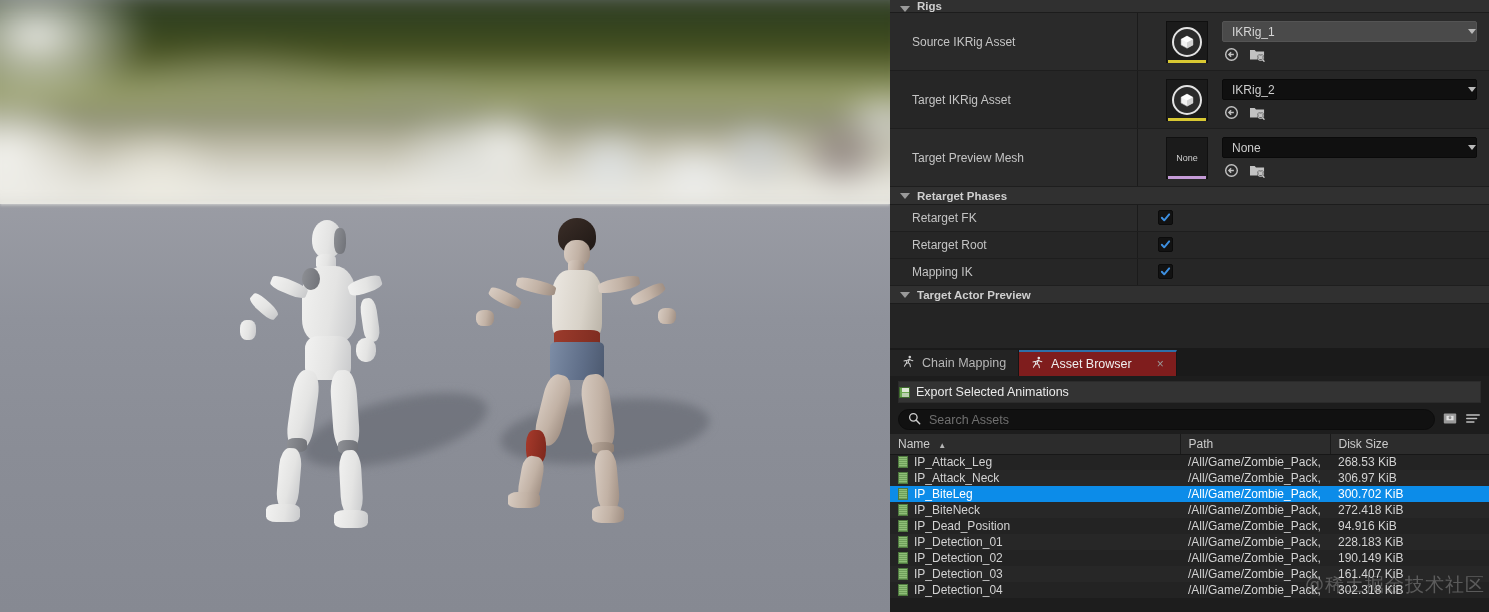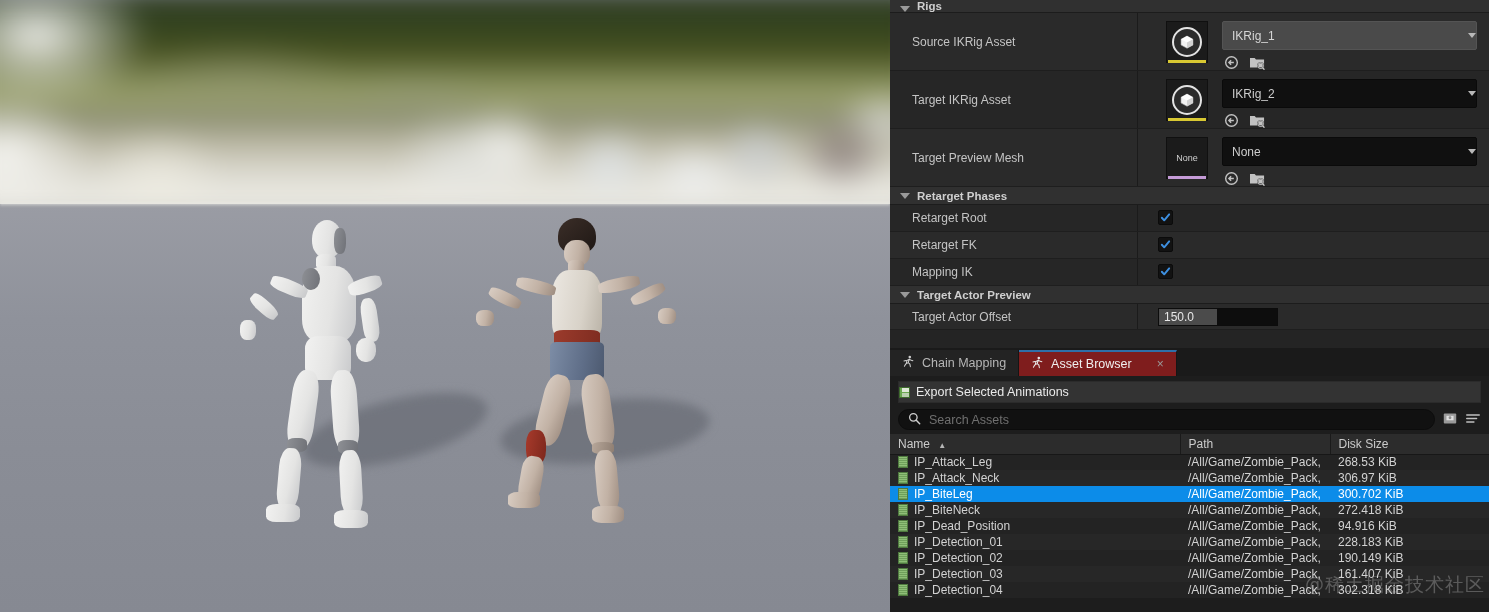--- a/index.html
+++ b/index.html
@@ -94,21 +94,21 @@
     display: flex; align-items: center; justify-content: center; position: relative;
     flex: 0 0 auto; margin-left: 20px;
   }
   .thumb .ul { position: absolute; left: 1px; right: 1px; bottom: -1px; height: 3px; }
   .thumb-none { font-size: 9px; color: #cfcfcf; }
   .thumb-ring { width: 30px; height: 30px; border-radius: 50%; border: 2.5px solid #e3e3e3;
     display:flex; align-items:center; justify-content:center; background: #2b2b2b; }
 
   .val-stack { margin-left: 14px; display: flex; flex-direction: column; gap: 5px; flex: 1; padding-right: 12px; }
   .combo {
-    height: 29px; background: #101010; border: 1px solid #0a0a0a; border-radius: 2px;
+    height: 21px; background: #101010; border: 1px solid #0a0a0a; border-radius: 2px;
     display: flex; align-items: center; padding: 0 0 0 9px; color: #cdcdcd; font-size: 12px;
     justify-content: space-between;
   }
   .combo.hover { background: #4a4a4a; border-color: #545454; color: #d6d6d6; }
   .chev { width: 0; height: 0; border-left: 4.5px solid transparent; border-right: 4.5px solid transparent;
     border-top: 5.5px solid #b9b9b9; }
   .mini-icons { display: flex; align-items: center; gap: 10px; padding-left: 2px; }
 
   .cb {
     width: 15px; height: 15px; background: #121212; border: 1px solid #0b0b0b; border-radius: 2px;
@@ -348,63 +348,54 @@
           </div>
         </div>
       </div>
     </div>
 
     <div class="cat-header">
       <span class="tri"></span>
       <span>Retarget Phases</span>
     </div>
 
+    <div class="prop-row" style="height:27px;">
+      <div class="prop-label">Retarget FK</div>
+      <div class="prop-val" style="padding:0;">
+        <div class="cb">
+          <svg width="11" height="11" viewBox="0 0 12 12">
+              <path d="M2 6.3l2.6 2.8L10 2.6" fill="none" stroke="#3d8fe0" stroke-width="2.1" stroke-linecap="round" stroke-linejoin="round"></path>
+            </svg>
+        </div>
+      </div>
+    </div>
     <div class="prop-row alt" style="height:27px;">
       <div class="prop-label">Retarget Root</div>
       <div class="prop-val" style="padding:0;">
         <div class="cb">
           <svg width="11" height="11" viewBox="0 0 12 12">
               <path d="M2 6.3l2.6 2.8L10 2.6" fill="none" stroke="#3d8fe0" stroke-width="2.1" stroke-linecap="round" stroke-linejoin="round"></path>
             </svg>
         </div>
       </div>
     </div>
-    <div class="prop-row" style="height:27px;">
-      <div class="prop-label">Retarget FK</div>
-      <div class="prop-val" style="padding:0;">
-        <div class="cb">
-          <svg width="11" height="11" viewBox="0 0 12 12">
-              <path d="M2 6.3l2.6 2.8L10 2.6" fill="none" stroke="#3d8fe0" stroke-width="2.1" stroke-linecap="round" stroke-linejoin="round"></path>
-            </svg>
-        </div>
-      </div>
-    </div>
     <div class="prop-row alt" style="height:27px;">
       <div class="prop-label">Mapping IK</div>
       <div class="prop-val" style="padding:0;">
         <div class="cb">
           <svg width="11" height="11" viewBox="0 0 12 12">
               <path d="M2 6.3l2.6 2.8L10 2.6" fill="none" stroke="#3d8fe0" stroke-width="2.1" stroke-linecap="round" stroke-linejoin="round"></path>
             </svg>
         </div>
       </div>
     </div>
 
     <div class="cat-header">
       <span class="tri"></span>
       <span>Target Actor Preview</span>
-    </div>
-    <div class="prop-row" style="height:26px;">
-      <div class="prop-label">Target Actor Offset</div>
-      <div class="prop-val" style="padding:0;">
-        <div class="num-field">
-          <div class="v">150.0</div>
-          <div class="sp"></div>
-        </div>
-      </div>
     </div>
 
     <div id="dock">
       <div class="tabstrip">
         <div class="tab">
           <span>
             <svg width="13" height="13" viewBox="0 0 16 16">
                 <circle cx="9.6" cy="2.6" r="1.6" fill="#cfcfcf"></circle>
                 <path d="M9 5.2 6 7l-.5 2.4M9 5.2l2.4 1.4 2 .4M9 5.2 7.6 9.4l2.1 1.8.6 3.2M7.6 9.4 4.6 11l-1.6 2.8M2.4 7.3l2.6-.6" fill="none" stroke="#cfcfcf" stroke-width="1.25" stroke-linecap="round"></path>
               </svg>

